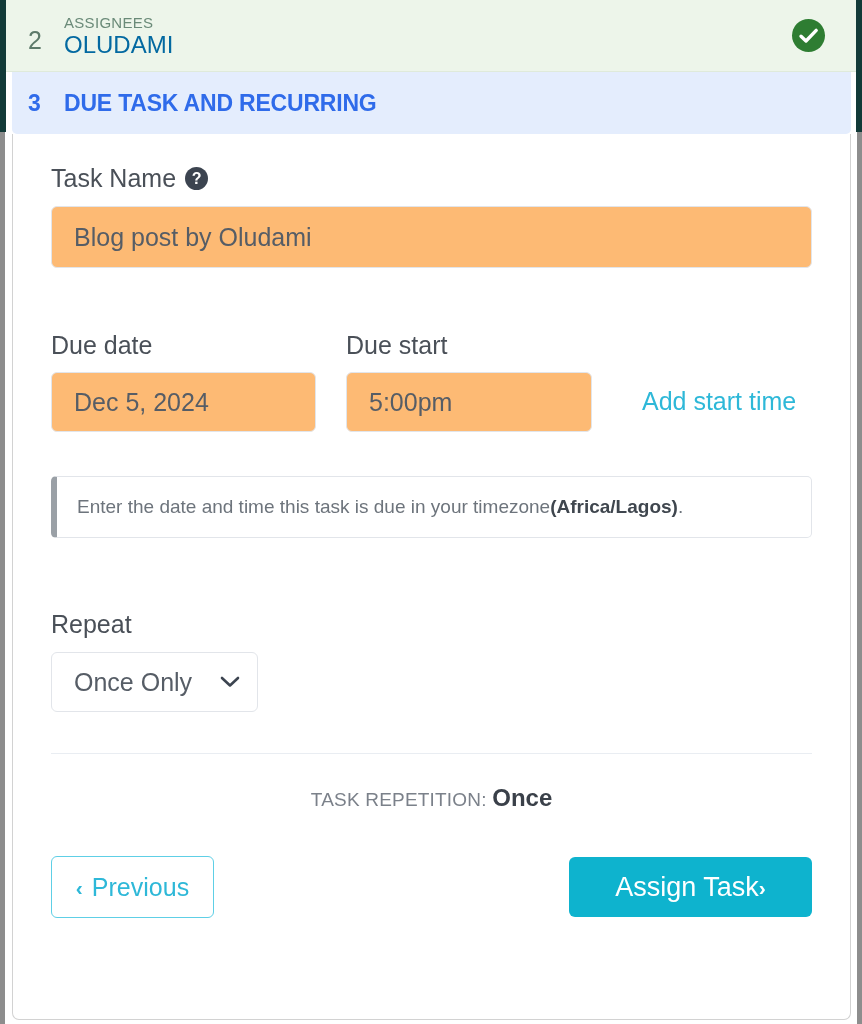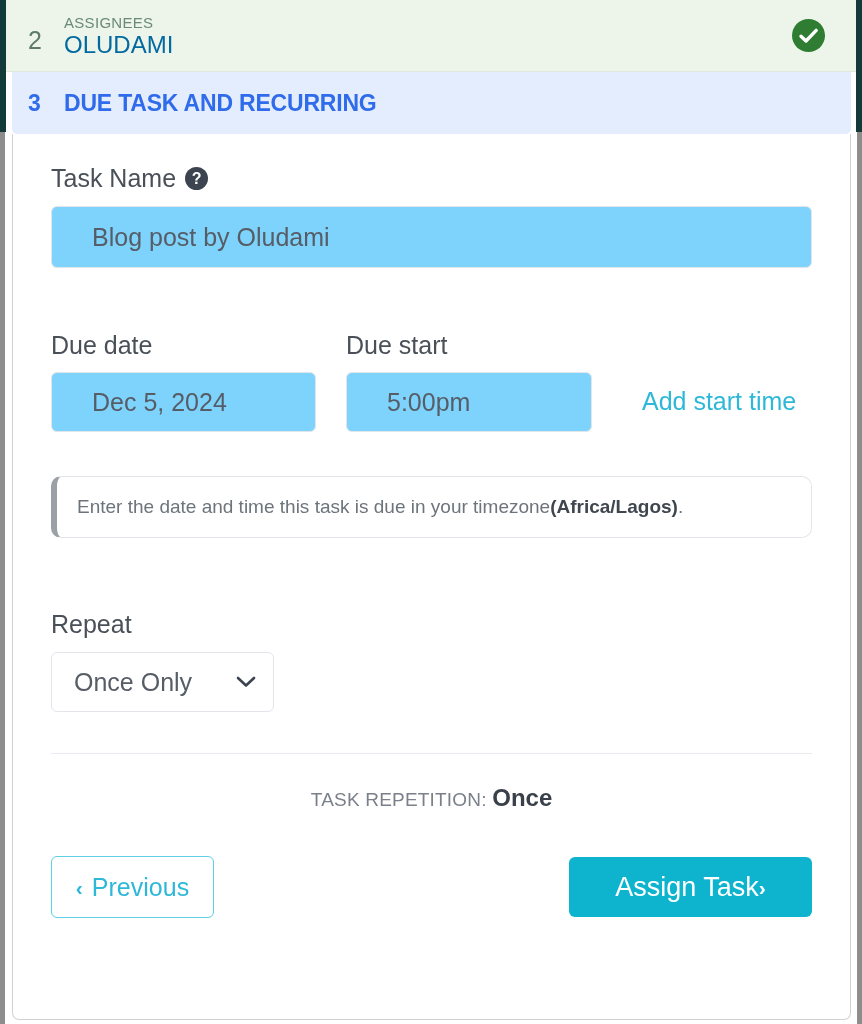--- a/index.html
+++ b/index.html
@@ -161,22 +161,22 @@
     line-height: 1;
     flex: 0 0 auto;
   }
 
   .text-input {
     display: block;
     width: 100%;
     height: 62px;
     border: 1px solid #e2e5ea;
     border-radius: 6px;
-    background: #7dd3fc;
-    padding: 0 40px;
+    background: #fdba74;
+    padding: 0 22px;
     font-family: inherit;
     font-size: 25px;
     color: #565d66;
     outline: none;
   }
   .text-input::placeholder { color: #9aa1aa; }
 
   .row-dates {
     display: flex;
     align-items: flex-end;
@@ -196,35 +196,35 @@
     color: #2eb8d8;
     text-decoration: none;
     cursor: pointer;
     white-space: nowrap;
   }
 
   .alert {
     margin-top: 44px;
     border: 1px solid #e2e5ea;
     border-left: 6px solid #9aa0a6;
-    border-radius: 10px;
+    border-radius: 5px;
     background: #ffffff;
     height: 62px;
     display: flex;
     align-items: center;
     padding: 0 20px;
     font-size: 19px;
     color: #6d747c;
   }
   .alert b { color: #3f464e; font-weight: 700; }
 
   .repeat-block { margin-top: 72px; }
   .select-wrap {
     position: relative;
-    width: 223px;
+    width: 207px;
   }
   select.select-input {
     -webkit-appearance: none;
     appearance: none;
     width: 100%;
     height: 60px;
     border: 1px solid #e2e5ea;
     border-radius: 6px;
     background: #ffffff;
     padding: 0 44px 0 22px;

